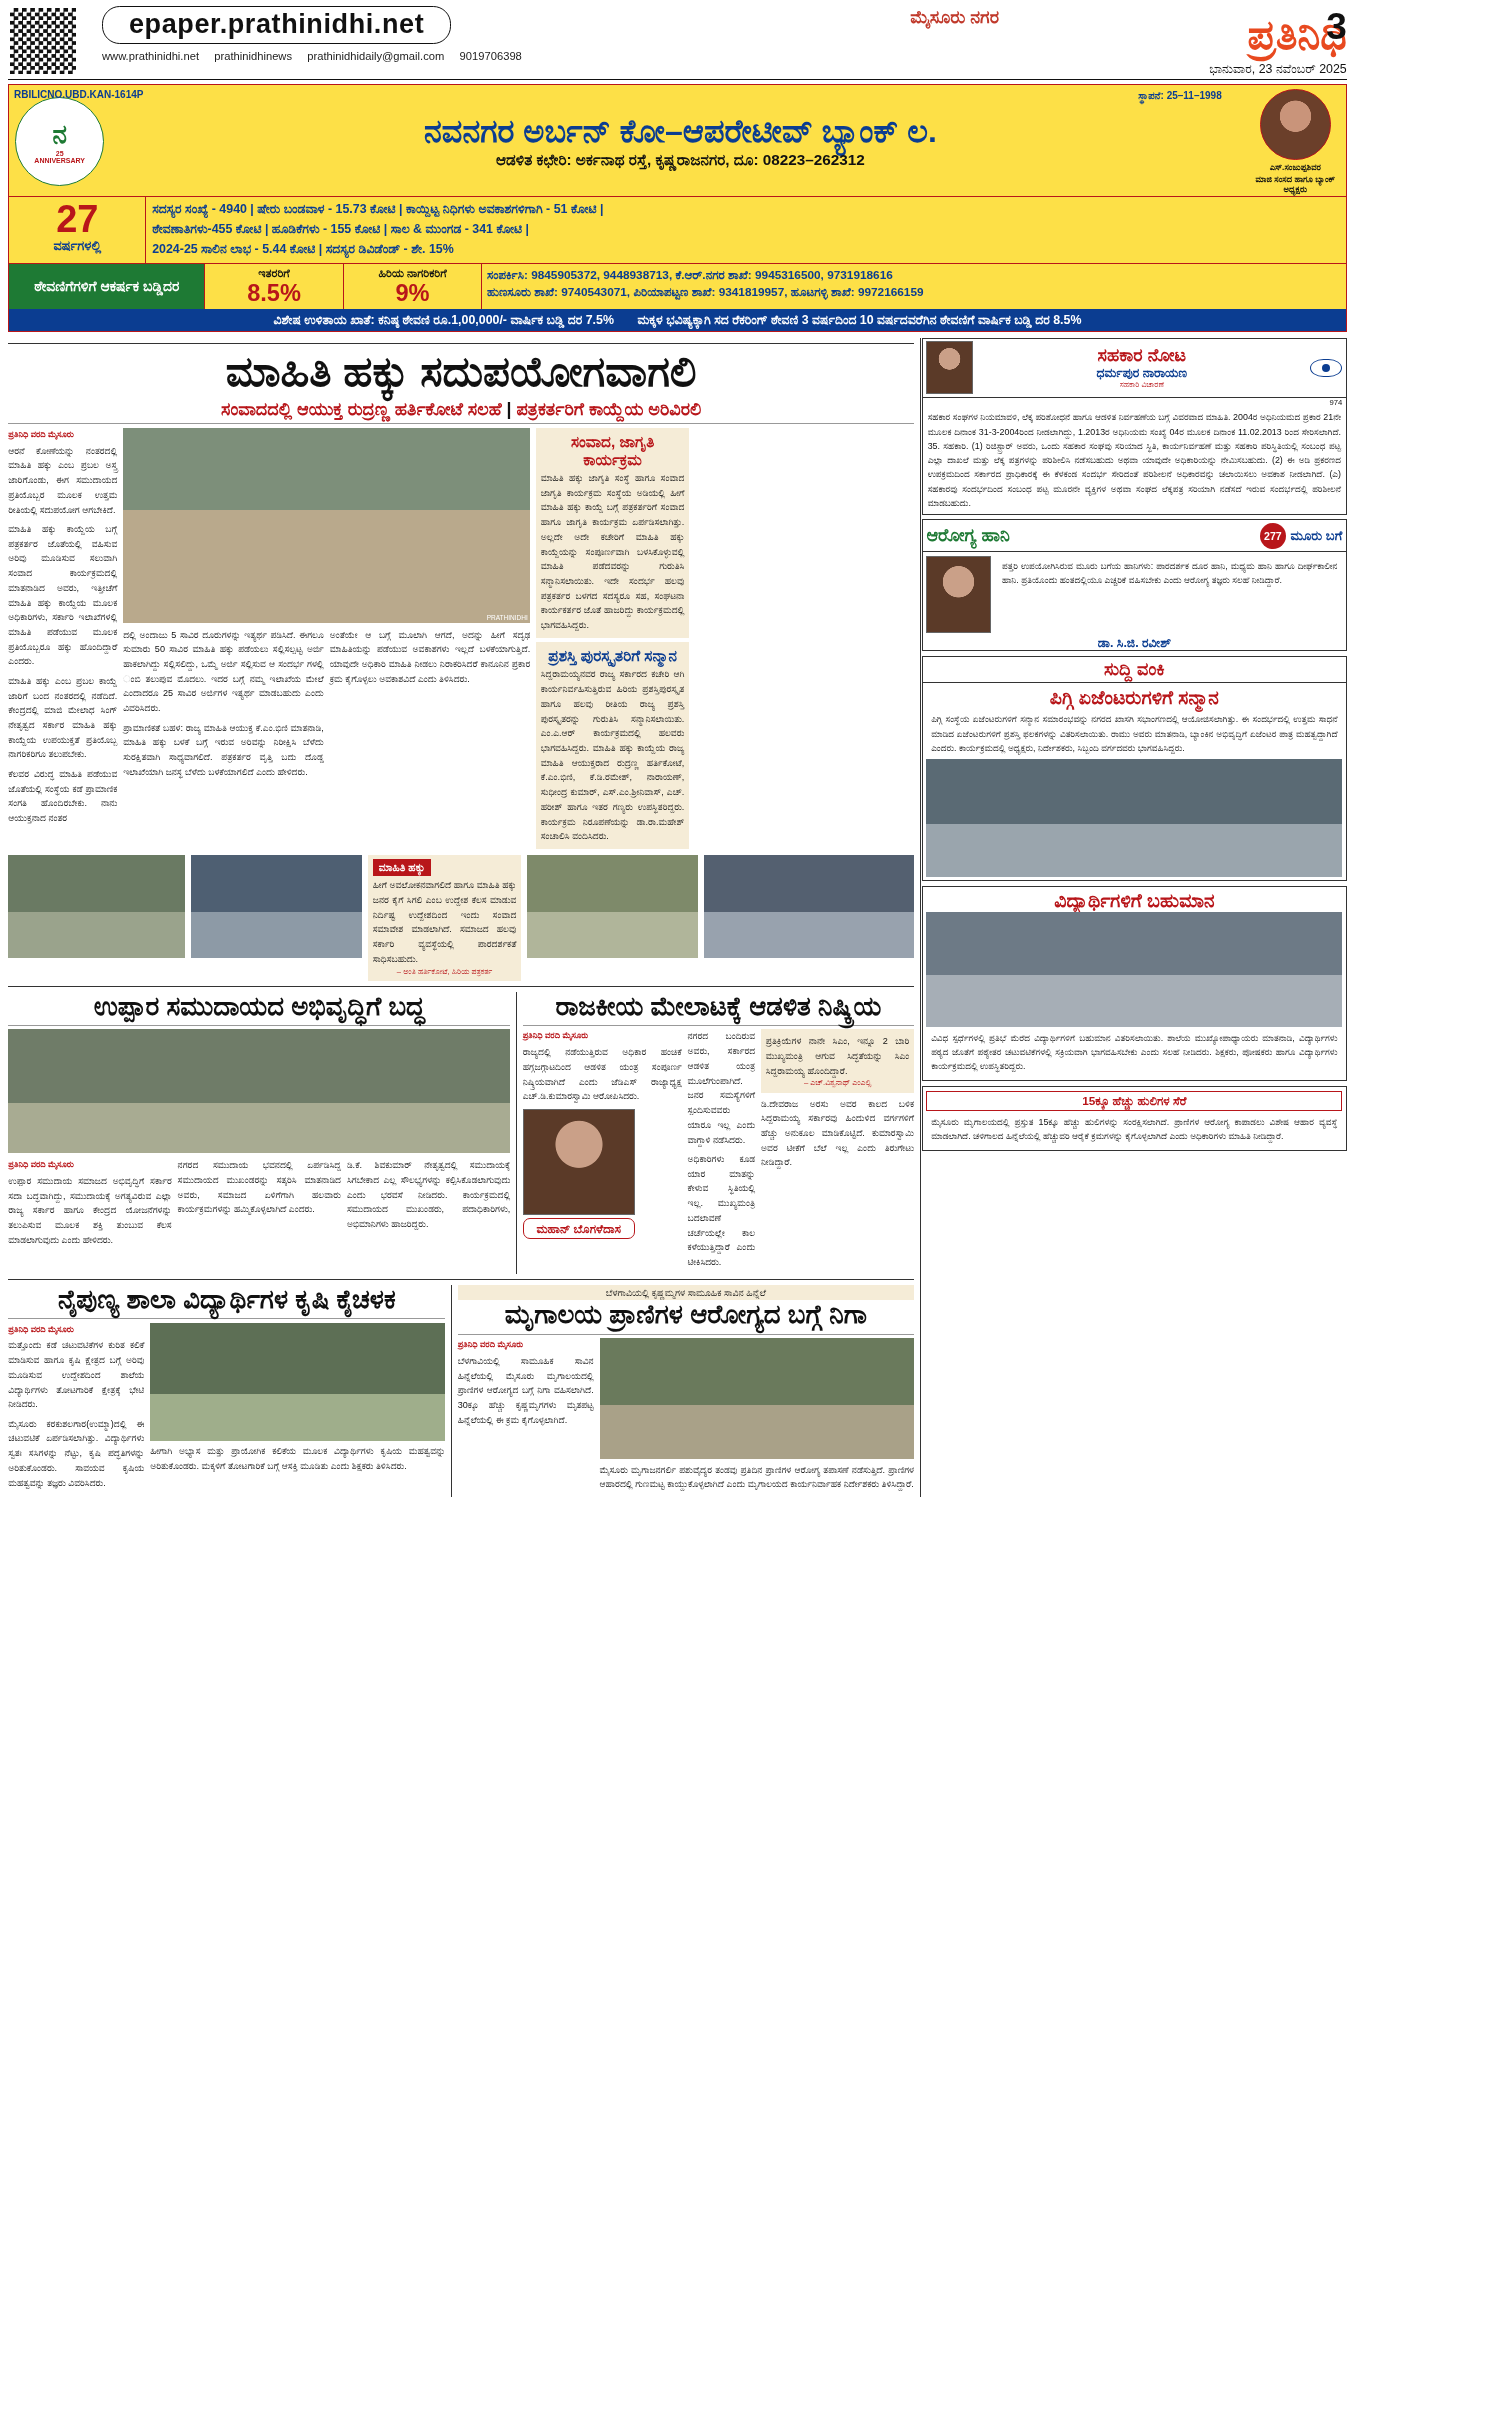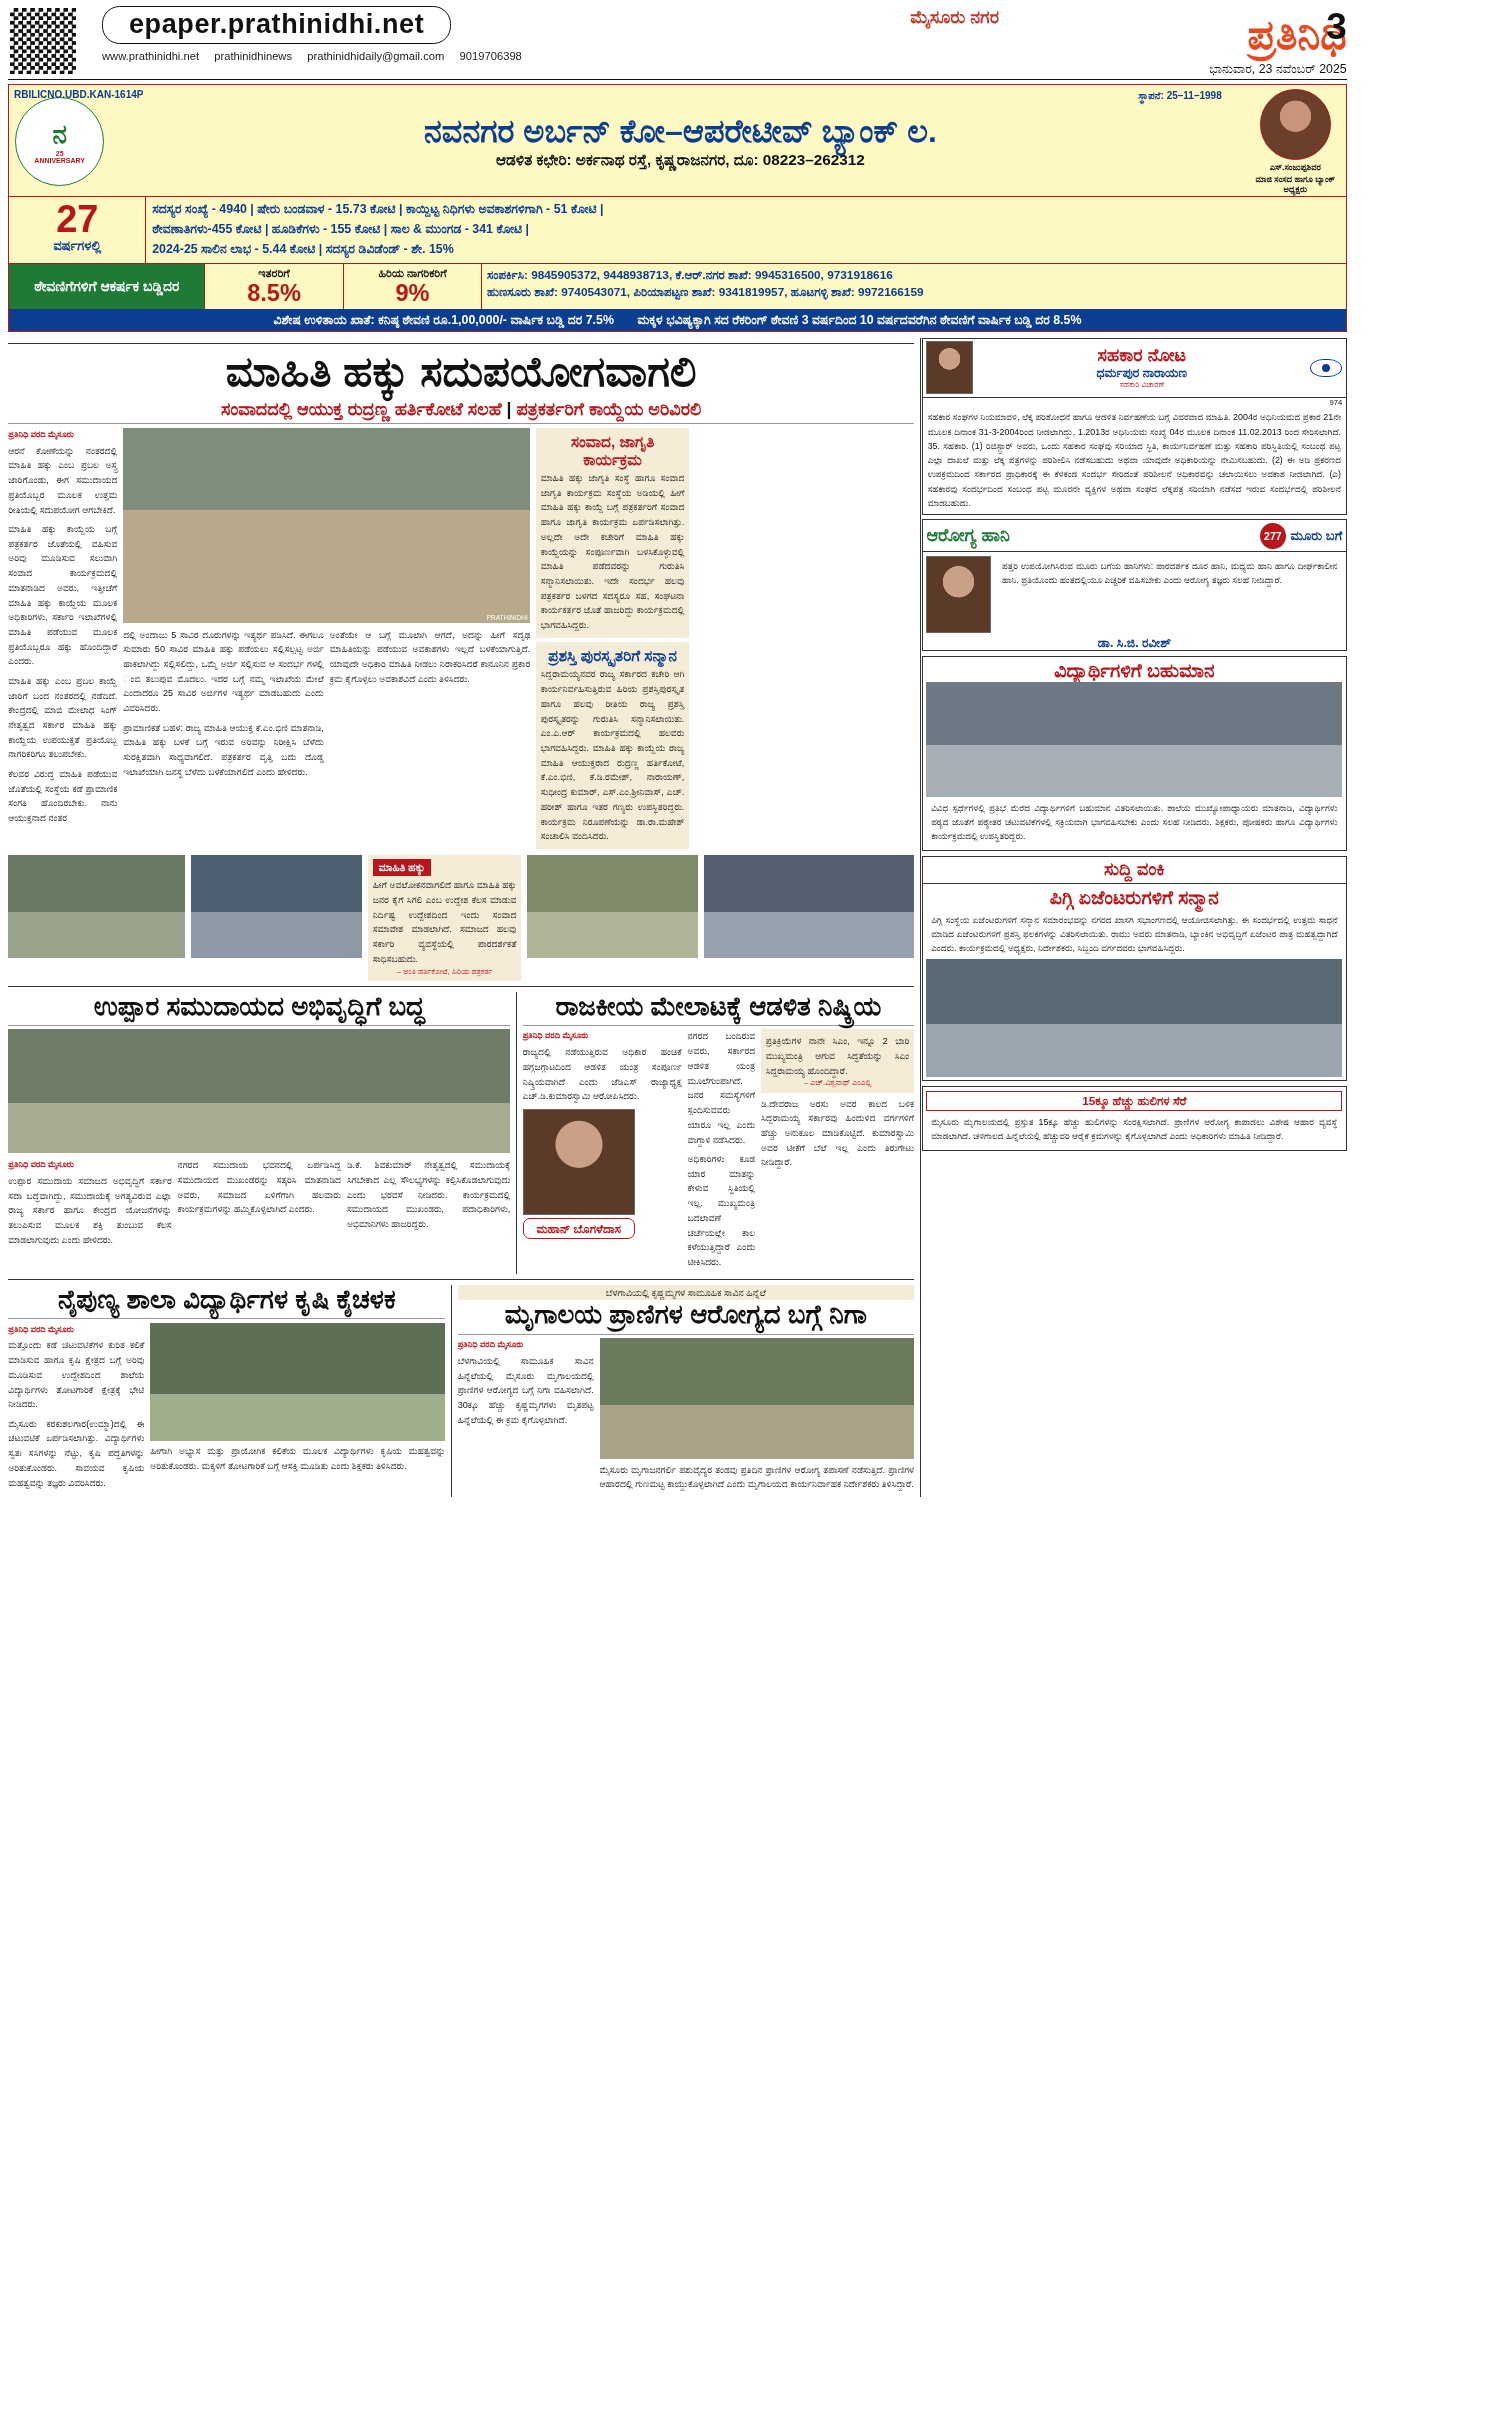--- a/index.html
+++ b/index.html
@@ -24,21 +24,21 @@
   }
   .mast-sub { display:flex; gap:15.3px; font-size:11.2px; margin-top:5.9px; color:#222; align-items:center; }
   .mast-sub span { white-space:nowrap; }
   .mast-right { width:460px; text-align:right; position:relative; }
   .city { font-size:17.7px; color:#c0392b; font-weight:bold; position:absolute; left:23.6px; top:1.2px;}
   .brand { font-size:41px; font-weight:bold; color:#e8491f; line-height:1; margin-top:9.4px; }
   .pageno { position:absolute; right:0; top:0; font-size:37px; font-weight:bold; color:#111; }
   .dateline { font-size:12.4px; margin-top:5.9px; color:#111; }
 
   
-  .ad { border:1.8px solid #b8161a; margin-top:4.7px; background:#fef9c3; position:relative; }
+  .ad { border:1.8px solid #b8161a; margin-top:4.7px; background:#fde047; position:relative; }
   .ad-top { display:flex; align-items:center; padding:3.5px 5.9px 1.2px 5.9px; }
   .ad-lic { position:absolute; left:4.7px; top:3.5px; font-size:10px; font-weight:bold; color:#0b3d91;}
   .ad-logo { width:89px; height:89px; border-radius:50%; background:#fff; border:1.8px solid #1e7a34;
      display:flex; align-items:center; justify-content:center; flex-direction:column; margin-right:5.9px;}
   .ad-logo .leaf { font-size:26px; color:#1e7a34; font-weight:bold;}
   .ad-logo .ann { font-size:7px; color:#b8161a; font-weight:bold;}
   .ad-head { flex:1; text-align:center; }
   .ad-bank { font-size:32px; font-weight:bold; color:#0b3d91; line-height:1.05; }
   .ad-addr { font-size:15.3px; font-weight:bold; color:#111; margin-top:2.4px;}
   .ad-estd { position:absolute; right:124px; top:4.7px; font-size:10px; font-weight:bold; color:#0b3d91;}
@@ -369,39 +369,39 @@
           <div class="rhd-title blue" style="font-size:13px;">ಮೂರು ಬಗೆ</div>
         </div>
         <div class="flexrow" style="padding:3.5px;">
           <div class="mugshot"></div>
           <div class="rbody" style="flex:1;">ಪತ್ತರಿ ಉಪಯೋಗಿಸಿರುವ ಮೂರು ಬಗೆಯ ಹಾನಿಗಳು: ಪಾರದರ್ಶಕ ದೂರ ಹಾನಿ, ಮಧ್ಯಮ ಹಾನಿ ಹಾಗೂ ದೀರ್ಘಕಾಲೀನ ಹಾನಿ. ಪ್ರತಿಯೊಂದು ಹಂತದಲ್ಲಿಯೂ ಎಚ್ಚರಿಕೆ ವಹಿಸಬೇಕು ಎಂದು ಆರೋಗ್ಯ ತಜ್ಞರು ಸಲಹೆ ನೀಡಿದ್ದಾರೆ.</div>
         </div>
         <div class="pname">ಡಾ. ಸಿ.ಜಿ. ರವೀಶ್</div>
       </div>
 
       <div class="rbox">
+        <div class="rbox-hd" style="justify-content:center;">
+          <div class="rhd-title">ಸುದ್ದಿ ವಂಕಿ</div>
+        </div>
+        <div style="padding:3.5px;">
+          <div class="sec-head red" style="font-size:19px;">ಪಿಗ್ಗಿ ಏಜೆಂಟರುಗಳಿಗೆ ಸನ್ಮಾನ</div>
+          <div class="rbody">ಪಿಗ್ಗಿ ಸಂಸ್ಥೆಯ ಏಜೆಂಟರುಗಳಿಗೆ ಸನ್ಮಾನ ಸಮಾರಂಭವನ್ನು ನಗರದ ಖಾಸಗಿ ಸಭಾಂಗಣದಲ್ಲಿ ಆಯೋಜಿಸಲಾಗಿತ್ತು. ಈ ಸಂದರ್ಭದಲ್ಲಿ ಉತ್ತಮ ಸಾಧನೆ ಮಾಡಿದ ಏಜೆಂಟರುಗಳಿಗೆ ಪ್ರಶಸ್ತಿ ಫಲಕಗಳನ್ನು ವಿತರಿಸಲಾಯಿತು. ರಾಮು ಅವರು ಮಾತನಾಡಿ, ಬ್ಯಾಂಕಿನ ಅಭಿವೃದ್ಧಿಗೆ ಏಜೆಂಟರ ಪಾತ್ರ ಮಹತ್ವದ್ದಾಗಿದೆ ಎಂದರು. ಕಾರ್ಯಕ್ರಮದಲ್ಲಿ ಅಧ್ಯಕ್ಷರು, ನಿರ್ದೇಶಕರು, ಸಿಬ್ಬಂದಿ ವರ್ಗದವರು ಭಾಗವಹಿಸಿದ್ದರು.</div>
+          <div class="photo" style="height:118px;background:linear-gradient(#5a6a74 0 55%,#9aa5ad 55% 100%);"></div>
+        </div>
+      </div>
+
+      <div class="rbox">
         <div style="padding:3.5px;">
           <div class="sec-head red" style="font-size:19px;">ವಿದ್ಯಾರ್ಥಿಗಳಿಗೆ ಬಹುಮಾನ</div>
           <div class="photo" style="height:115px;background:linear-gradient(#6d7a86 0 55%,#a6aeb6 55% 100%);"></div>
           <div class="rbody">ವಿವಿಧ ಸ್ಪರ್ಧೆಗಳಲ್ಲಿ ಪ್ರತಿಭೆ ಮೆರೆದ ವಿದ್ಯಾರ್ಥಿಗಳಿಗೆ ಬಹುಮಾನ ವಿತರಿಸಲಾಯಿತು. ಶಾಲೆಯ ಮುಖ್ಯೋಪಾಧ್ಯಾಯರು ಮಾತನಾಡಿ, ವಿದ್ಯಾರ್ಥಿಗಳು ಪಠ್ಯದ ಜೊತೆಗೆ ಪಠ್ಯೇತರ ಚಟುವಟಿಕೆಗಳಲ್ಲಿ ಸಕ್ರಿಯವಾಗಿ ಭಾಗವಹಿಸಬೇಕು ಎಂದು ಸಲಹೆ ನೀಡಿದರು. ಶಿಕ್ಷಕರು, ಪೋಷಕರು ಹಾಗೂ ವಿದ್ಯಾರ್ಥಿಗಳು ಕಾರ್ಯಕ್ರಮದಲ್ಲಿ ಉಪಸ್ಥಿತರಿದ್ದರು.</div>
         </div>
       </div>
 
       <div class="rbox">
-        <div class="rbox-hd" style="justify-content:center;">
-          <div class="rhd-title">ಸುದ್ದಿ ವಂಕಿ</div>
-        </div>
-        <div style="padding:3.5px;">
-          <div class="sec-head red" style="font-size:19px;">ಪಿಗ್ಗಿ ಏಜೆಂಟರುಗಳಿಗೆ ಸನ್ಮಾನ</div>
-          <div class="rbody">ಪಿಗ್ಗಿ ಸಂಸ್ಥೆಯ ಏಜೆಂಟರುಗಳಿಗೆ ಸನ್ಮಾನ ಸಮಾರಂಭವನ್ನು ನಗರದ ಖಾಸಗಿ ಸಭಾಂಗಣದಲ್ಲಿ ಆಯೋಜಿಸಲಾಗಿತ್ತು. ಈ ಸಂದರ್ಭದಲ್ಲಿ ಉತ್ತಮ ಸಾಧನೆ ಮಾಡಿದ ಏಜೆಂಟರುಗಳಿಗೆ ಪ್ರಶಸ್ತಿ ಫಲಕಗಳನ್ನು ವಿತರಿಸಲಾಯಿತು. ರಾಮು ಅವರು ಮಾತನಾಡಿ, ಬ್ಯಾಂಕಿನ ಅಭಿವೃದ್ಧಿಗೆ ಏಜೆಂಟರ ಪಾತ್ರ ಮಹತ್ವದ್ದಾಗಿದೆ ಎಂದರು. ಕಾರ್ಯಕ್ರಮದಲ್ಲಿ ಅಧ್ಯಕ್ಷರು, ನಿರ್ದೇಶಕರು, ಸಿಬ್ಬಂದಿ ವರ್ಗದವರು ಭಾಗವಹಿಸಿದ್ದರು.</div>
-          <div class="photo" style="height:118px;background:linear-gradient(#5a6a74 0 55%,#9aa5ad 55% 100%);"></div>
-        </div>
-      </div>
-
-      <div class="rbox">
         <div style="padding:3.5px;">
           <div class="tag-box">15ಕ್ಕೂ ಹೆಚ್ಚು ಹುಲಿಗಳ ಸೆರೆ</div>
           <div class="rbody">ಮೈಸೂರು ಮೃಗಾಲಯದಲ್ಲಿ ಪ್ರಸ್ತುತ 15ಕ್ಕೂ ಹೆಚ್ಚು ಹುಲಿಗಳನ್ನು ಸಂರಕ್ಷಿಸಲಾಗಿದೆ. ಪ್ರಾಣಿಗಳ ಆರೋಗ್ಯ ಕಾಪಾಡಲು ವಿಶೇಷ ಆಹಾರ ವ್ಯವಸ್ಥೆ ಮಾಡಲಾಗಿದೆ. ಚಳಿಗಾಲದ ಹಿನ್ನೆಲೆಯಲ್ಲಿ ಹೆಚ್ಚುವರಿ ಆರೈಕೆ ಕ್ರಮಗಳನ್ನು ಕೈಗೊಳ್ಳಲಾಗಿದೆ ಎಂದು ಅಧಿಕಾರಿಗಳು ಮಾಹಿತಿ ನೀಡಿದ್ದಾರೆ.</div>
         </div>
       </div>
 
     </div>
   </div>
 </div>
 

